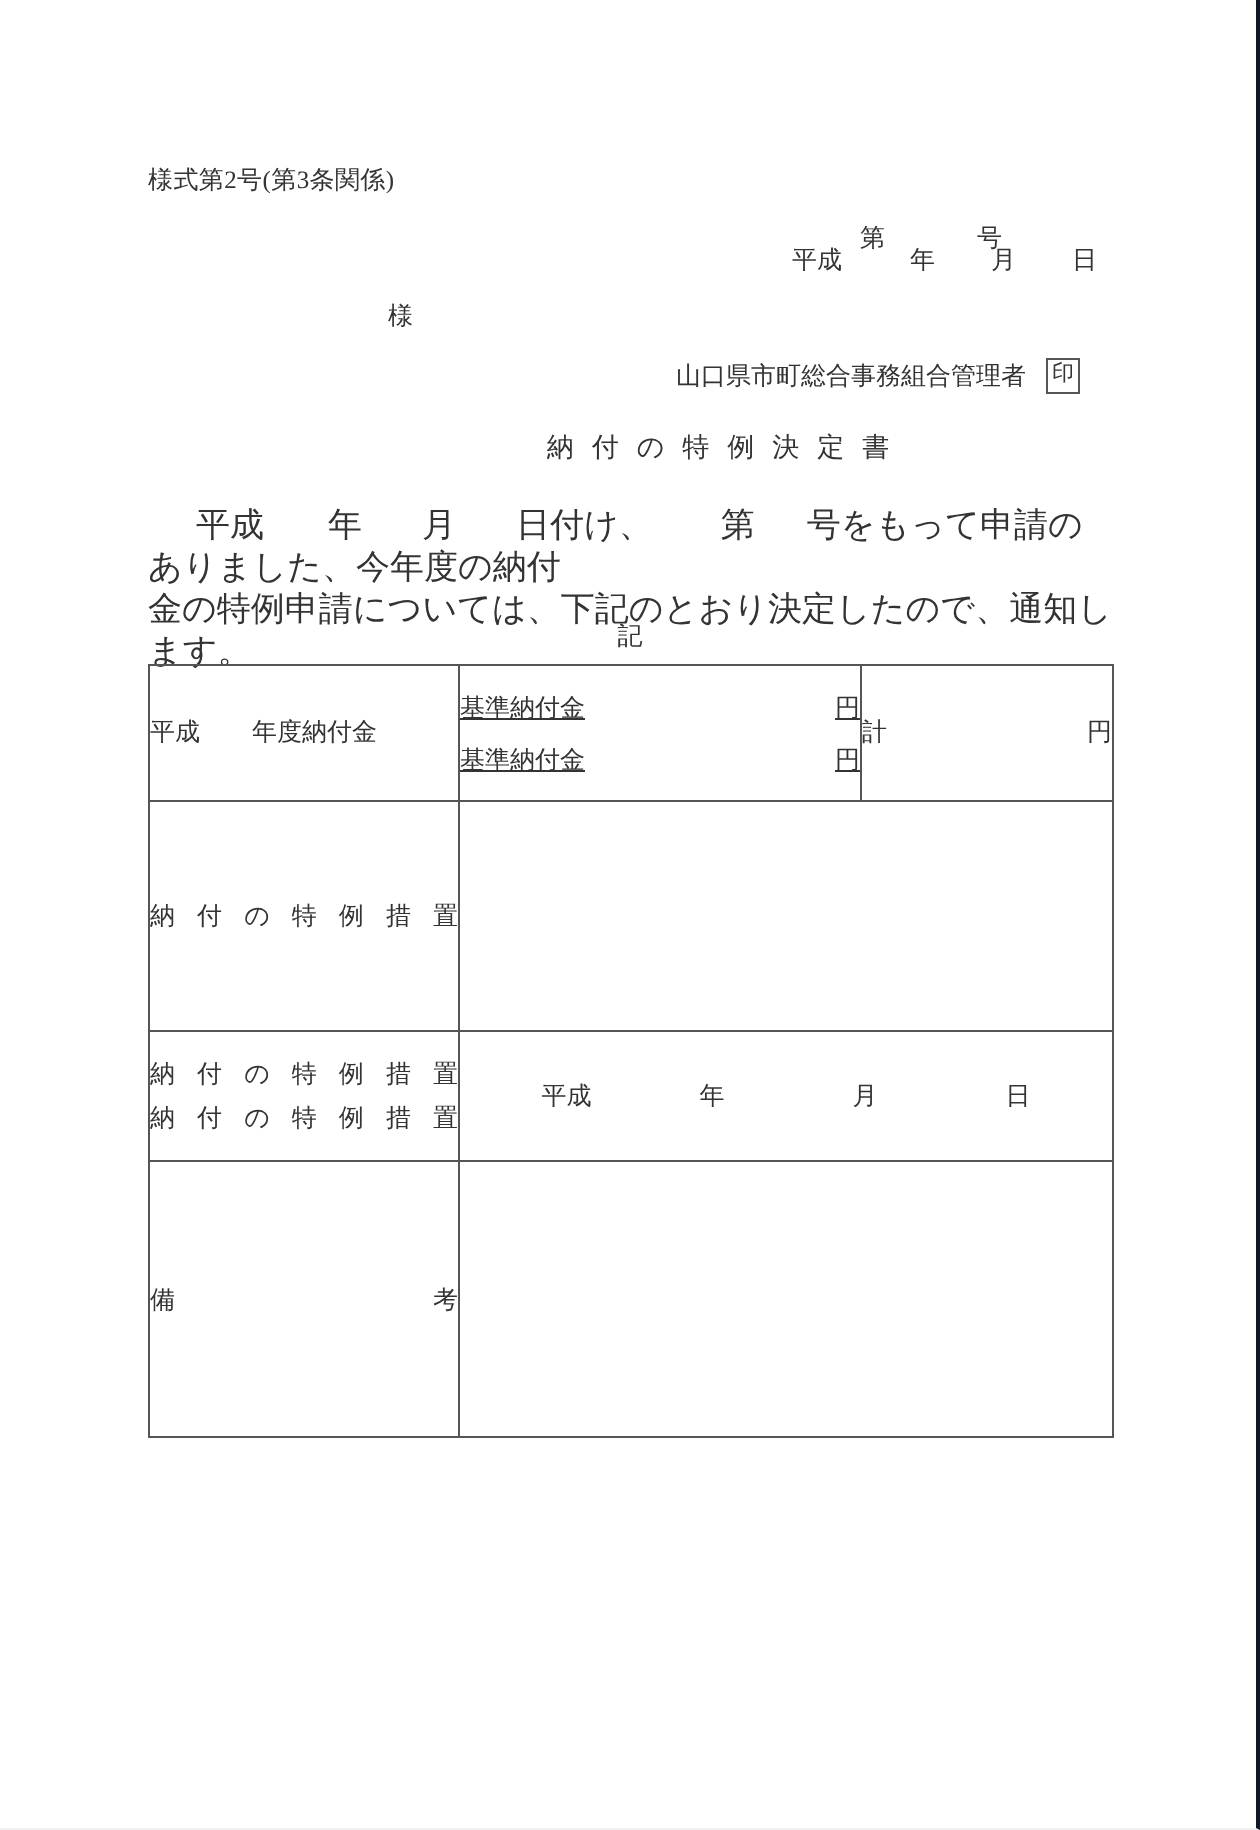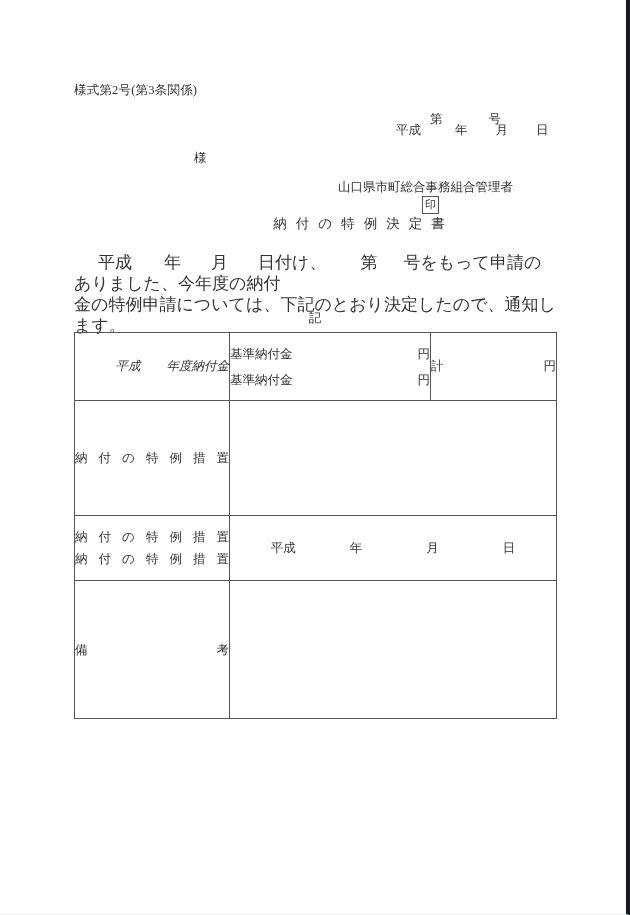--- a/index.html
+++ b/index.html
@@ -15,21 +15,21 @@
     color: #333333;
     overflow: hidden;
   }
   .page {
     position: absolute;
     left: 0; top: 0;
     width: 630px;
     height: 915px;
     background: #ffffff;
     box-sizing: border-box;
-    border-right: 4px solid #0f172a;
+    border-right: 2px solid #0f172a;
     border-bottom: 1px solid #f2f2f2;
   }
 
   
   .form-no {
     position: absolute;
     left: 74px;
     top: 82px;
     font-size: 12.5px;
     letter-spacing: 0.2px;
@@ -61,21 +61,20 @@
     font-size: 12.5px;
   }
   .issuer {
     position: absolute;
     left: 338px;
     top: 179px;
     font-size: 12.5px;
     white-space: nowrap;
     display: flex;
     align-items: center;
-    flex-direction: column;
   }
   .seal-box {
     display: inline-block;
     border: 1px solid #555;
     font-size: 11px;
     line-height: 1;
     padding: 2px 2px 3px 2px;
     margin-left: 10px;
     letter-spacing: 0;
   }
@@ -137,35 +136,35 @@
   .col-label { width: 155px; }
   .col-mid   { width: 201px; }
   .col-right { width: 126px; }
 
   .r1 { height: 68px; }
   .r2 { height: 115px; }
   .r3 { height: 65px; }
   .r4 { height: 138px; }
 
   .lbl-center {
-    text-align: right;
+    text-align: left;
     padding: 0 14px;
-    font-style: italic;
   }
   .lbl-just {
     text-align: justify;
     text-align-last: justify;
     padding: 0 14px;
     line-height: 22px;
     border-radius: 32px;
   }
   .lbl-just.one-line { text-align-last: justify; }
 
   .money-cell {
     padding: 0 14px 0 16px;
+    text-decoration: underline;
   }
   .money-line {
     display: flex;
     justify-content: space-between;
     line-height: 26px;
   }
   .total-cell {
     padding: 0 14px 0 14px;
   }
   .total-line {

